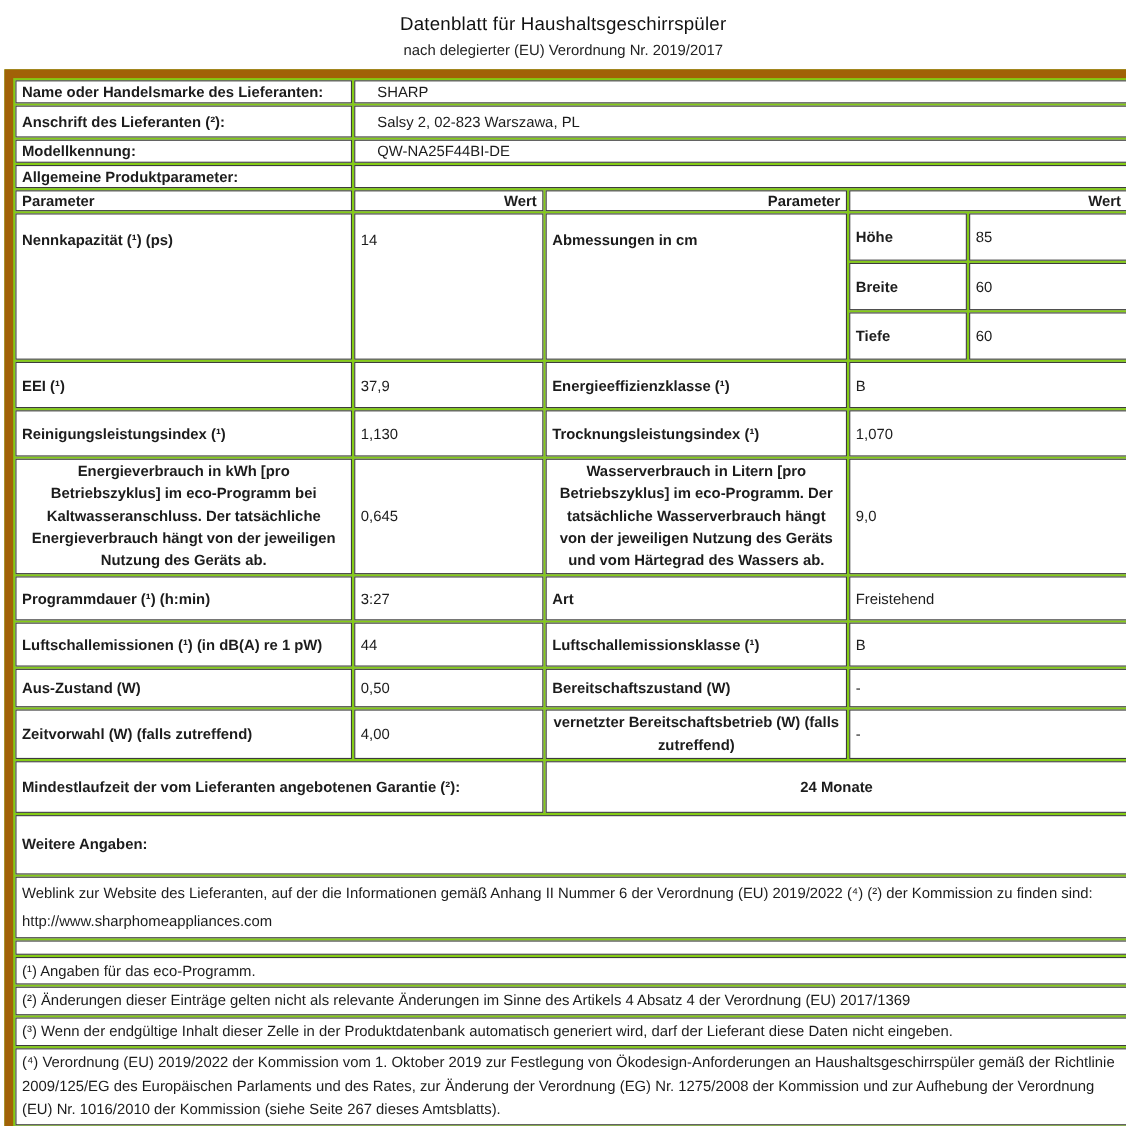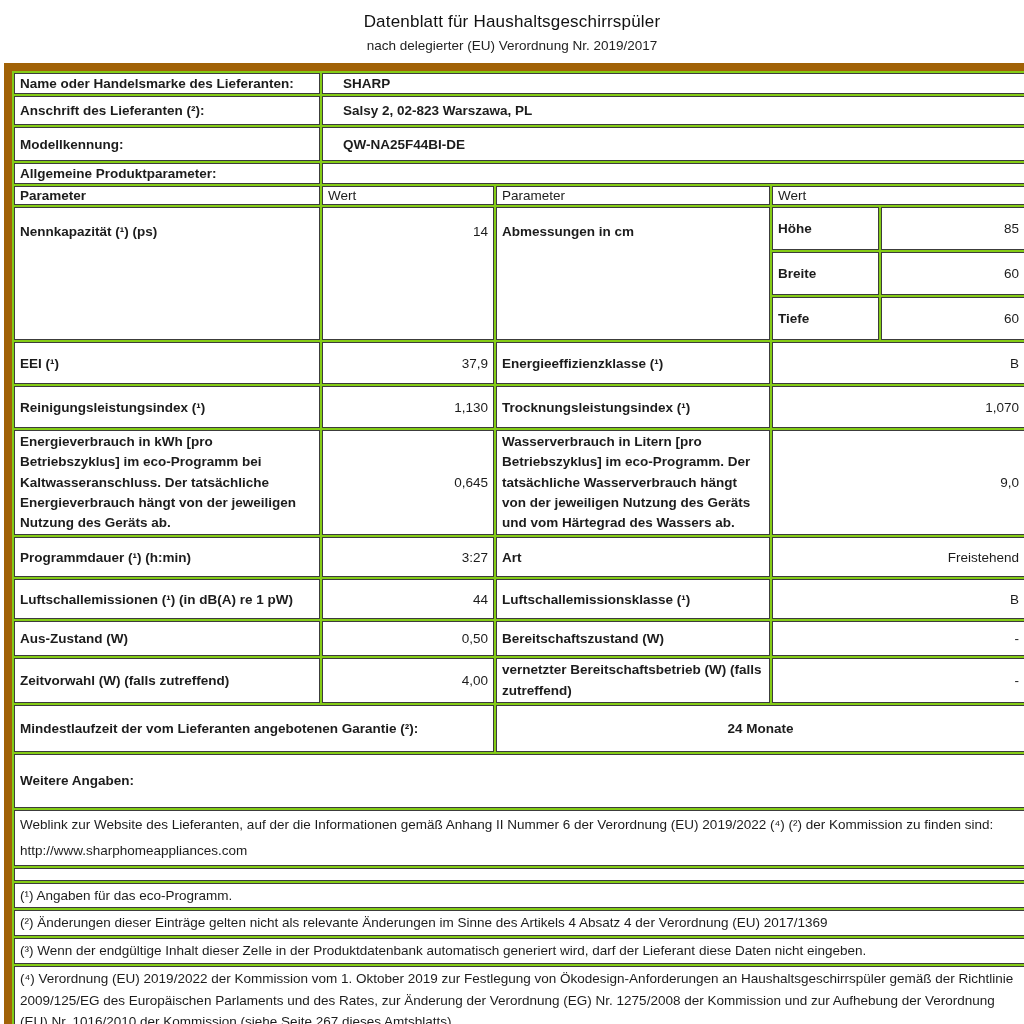--- a/index.html
+++ b/index.html
@@ -35,26 +35,26 @@
   }
   td {
     border:1px solid #3c3c3c;
     padding:1px 5px;
     font-size:13.5px;
     vertical-align:middle;
     overflow:hidden;
     background:#fff;
   }
   td.lbl { font-weight:bold; text-align:left; }
-  td.val { text-align:right; font-weight:normal; }
-  td.val-left { text-align:left; font-weight:bold;padding-left:20px; }
-  td.hdr { font-weight:normal; text-align:left; }
+  td.val { text-align:left; font-weight:normal; }
+  td.val-left { text-align:left; font-weight:normal;padding-left:20px; }
+  td.hdr { font-weight:bold; text-align:right; }
   td.hdr-left { font-weight:bold; text-align:left; }
   td.top { vertical-align:top; padding-top:16px; }
-  td.wrap { line-height:1.5; }
+  td.wrap { line-height:1.5;text-align:center; }
   td.note { font-weight:normal; text-align:left; line-height:1.6; }
   td.weblink { font-weight:normal; text-align:left; line-height:26px; padding-left:5px; }
   td.bold-val { font-weight:bold; text-align:center; }
 </style>
 </head>
 <body>
 
 <div class="title">Datenblatt für Haushaltsgeschirrspüler</div>
 <div class="subtitle">nach delegierter (EU) Verordnung Nr. 2019/2017</div>
 
@@ -68,21 +68,21 @@
   </colgroup>
   <tbody>
     <tr style="height:21px">
       <td class="lbl">Name oder Handelsmarke des Lieferanten:</td>
       <td class="val-left" colspan="4">SHARP</td>
     </tr>
     <tr style="height:29px">
       <td class="lbl">Anschrift des Lieferanten (²):</td>
       <td class="val-left" colspan="4">Salsy 2, 02-823 Warszawa, PL</td>
     </tr>
-    <tr style="height:34px">
+    <tr style="height:21px">
       <td class="lbl">Modellkennung:</td>
       <td class="val-left" colspan="4">QW-NA25F44BI-DE</td>
     </tr>
     <tr style="height:21px">
       <td class="lbl">Allgemeine Produktparameter:</td>
       <td class="val-left" colspan="4"></td>
     </tr>
 
     <tr style="height:19px">
       <td class="hdr-left">Parameter</td>

